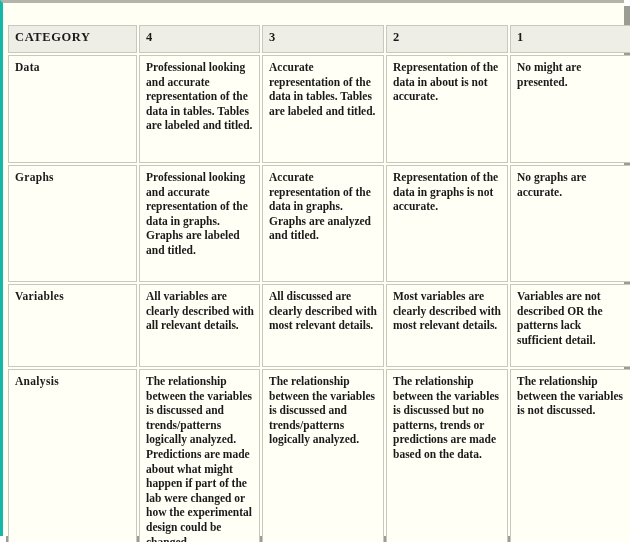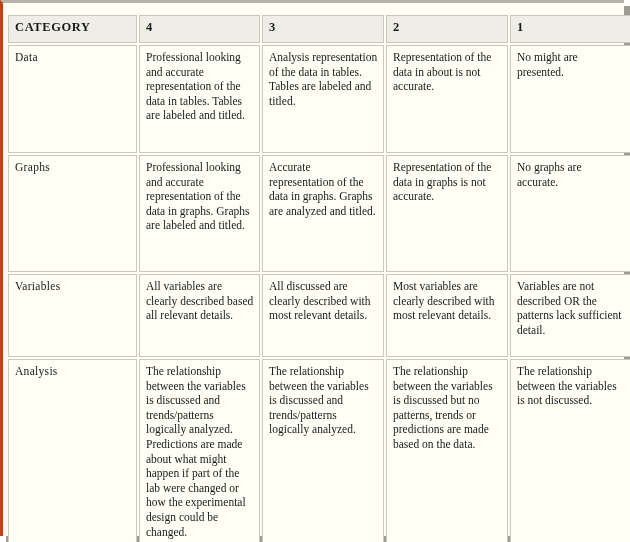--- a/index.html
+++ b/index.html
@@ -43,43 +43,43 @@
 
   .table-wrap {
     position: absolute;
     left: 0px;
     top: 0px;
     width: 624px;
     height: 536px;
     box-sizing: border-box;
     background: #fffff3;
     border-top: 3px solid #b4b4aa;
-    border-left: 3px solid #c2410c;
-    padding: 10px 4px 3px 3px;
+    border-left: 3px solid #14b8a6;
+    padding: 20px 4px 3px 3px;
   }
 
   table.rubric {
     border-collapse: separate;
     border-spacing: 2px;
     width: 619px;
     table-layout: fixed;
     background: transparent;
   }
 
   table.rubric th,
   table.rubric td {
     border: 1px solid #c8c8be;
     background: #fffff5;
     vertical-align: top;
     padding: 4px 5px 4px 6px;
     font-size: 11.5px;
     line-height: 14.6px;
     color: #1a1a1a;
     text-align: left;
-    font-weight: normal;
+    font-weight: bold;
     word-wrap: break-word;
   }
 
   table.rubric thead th {
     background: #eeeee6;
     border: 1px solid #c8c8be;
     font-weight: bold;
     font-size: 12.5px;
     letter-spacing: 0.6px;
     padding-top: 4px;
@@ -133,34 +133,34 @@
           <th>4</th>
           <th>3</th>
           <th>2</th>
           <th>1</th>
         </tr>
       </thead>
       <tbody>
         <tr class="row-data">
           <td class="rowlabel">Data</td>
           <td>Professional looking and accurate representation of the data in tables. Tables are labeled and titled.</td>
-          <td>Analysis representation of the data in tables. Tables are labeled and titled.</td>
+          <td>Accurate representation of the data in tables. Tables are labeled and titled.</td>
           <td>Representation of the data in about is not accurate.</td>
           <td>No might are presented.</td>
         </tr>
         <tr class="row-graphs">
           <td class="rowlabel">Graphs</td>
           <td>Professional looking and accurate representation of the data in graphs. Graphs are labeled and titled.</td>
           <td>Accurate representation of the data in graphs. Graphs are analyzed and titled.</td>
           <td>Representation of the data in graphs is not accurate.</td>
           <td>No graphs are accurate.</td>
         </tr>
         <tr class="row-variables">
           <td class="rowlabel">Variables</td>
-          <td>All variables are clearly described based all relevant details.</td>
+          <td>All variables are clearly described with all relevant details.</td>
           <td>All discussed are clearly described with most relevant details.</td>
           <td>Most variables are clearly described with most relevant details.</td>
           <td>Variables are not described OR the patterns lack sufficient detail.</td>
         </tr>
         <tr class="row-analysis">
           <td class="rowlabel">Analysis</td>
           <td>The relationship between the variables is discussed and trends/patterns logically analyzed. Predictions are made about what might happen if part of the lab were changed or how the experimental design could be changed.</td>
           <td>The relationship between the variables is discussed and trends/patterns logically analyzed.</td>
           <td>The relationship between the variables is discussed but no patterns, trends or predictions are made based on the data.</td>
           <td>The relationship between the variables is not discussed.</td>

